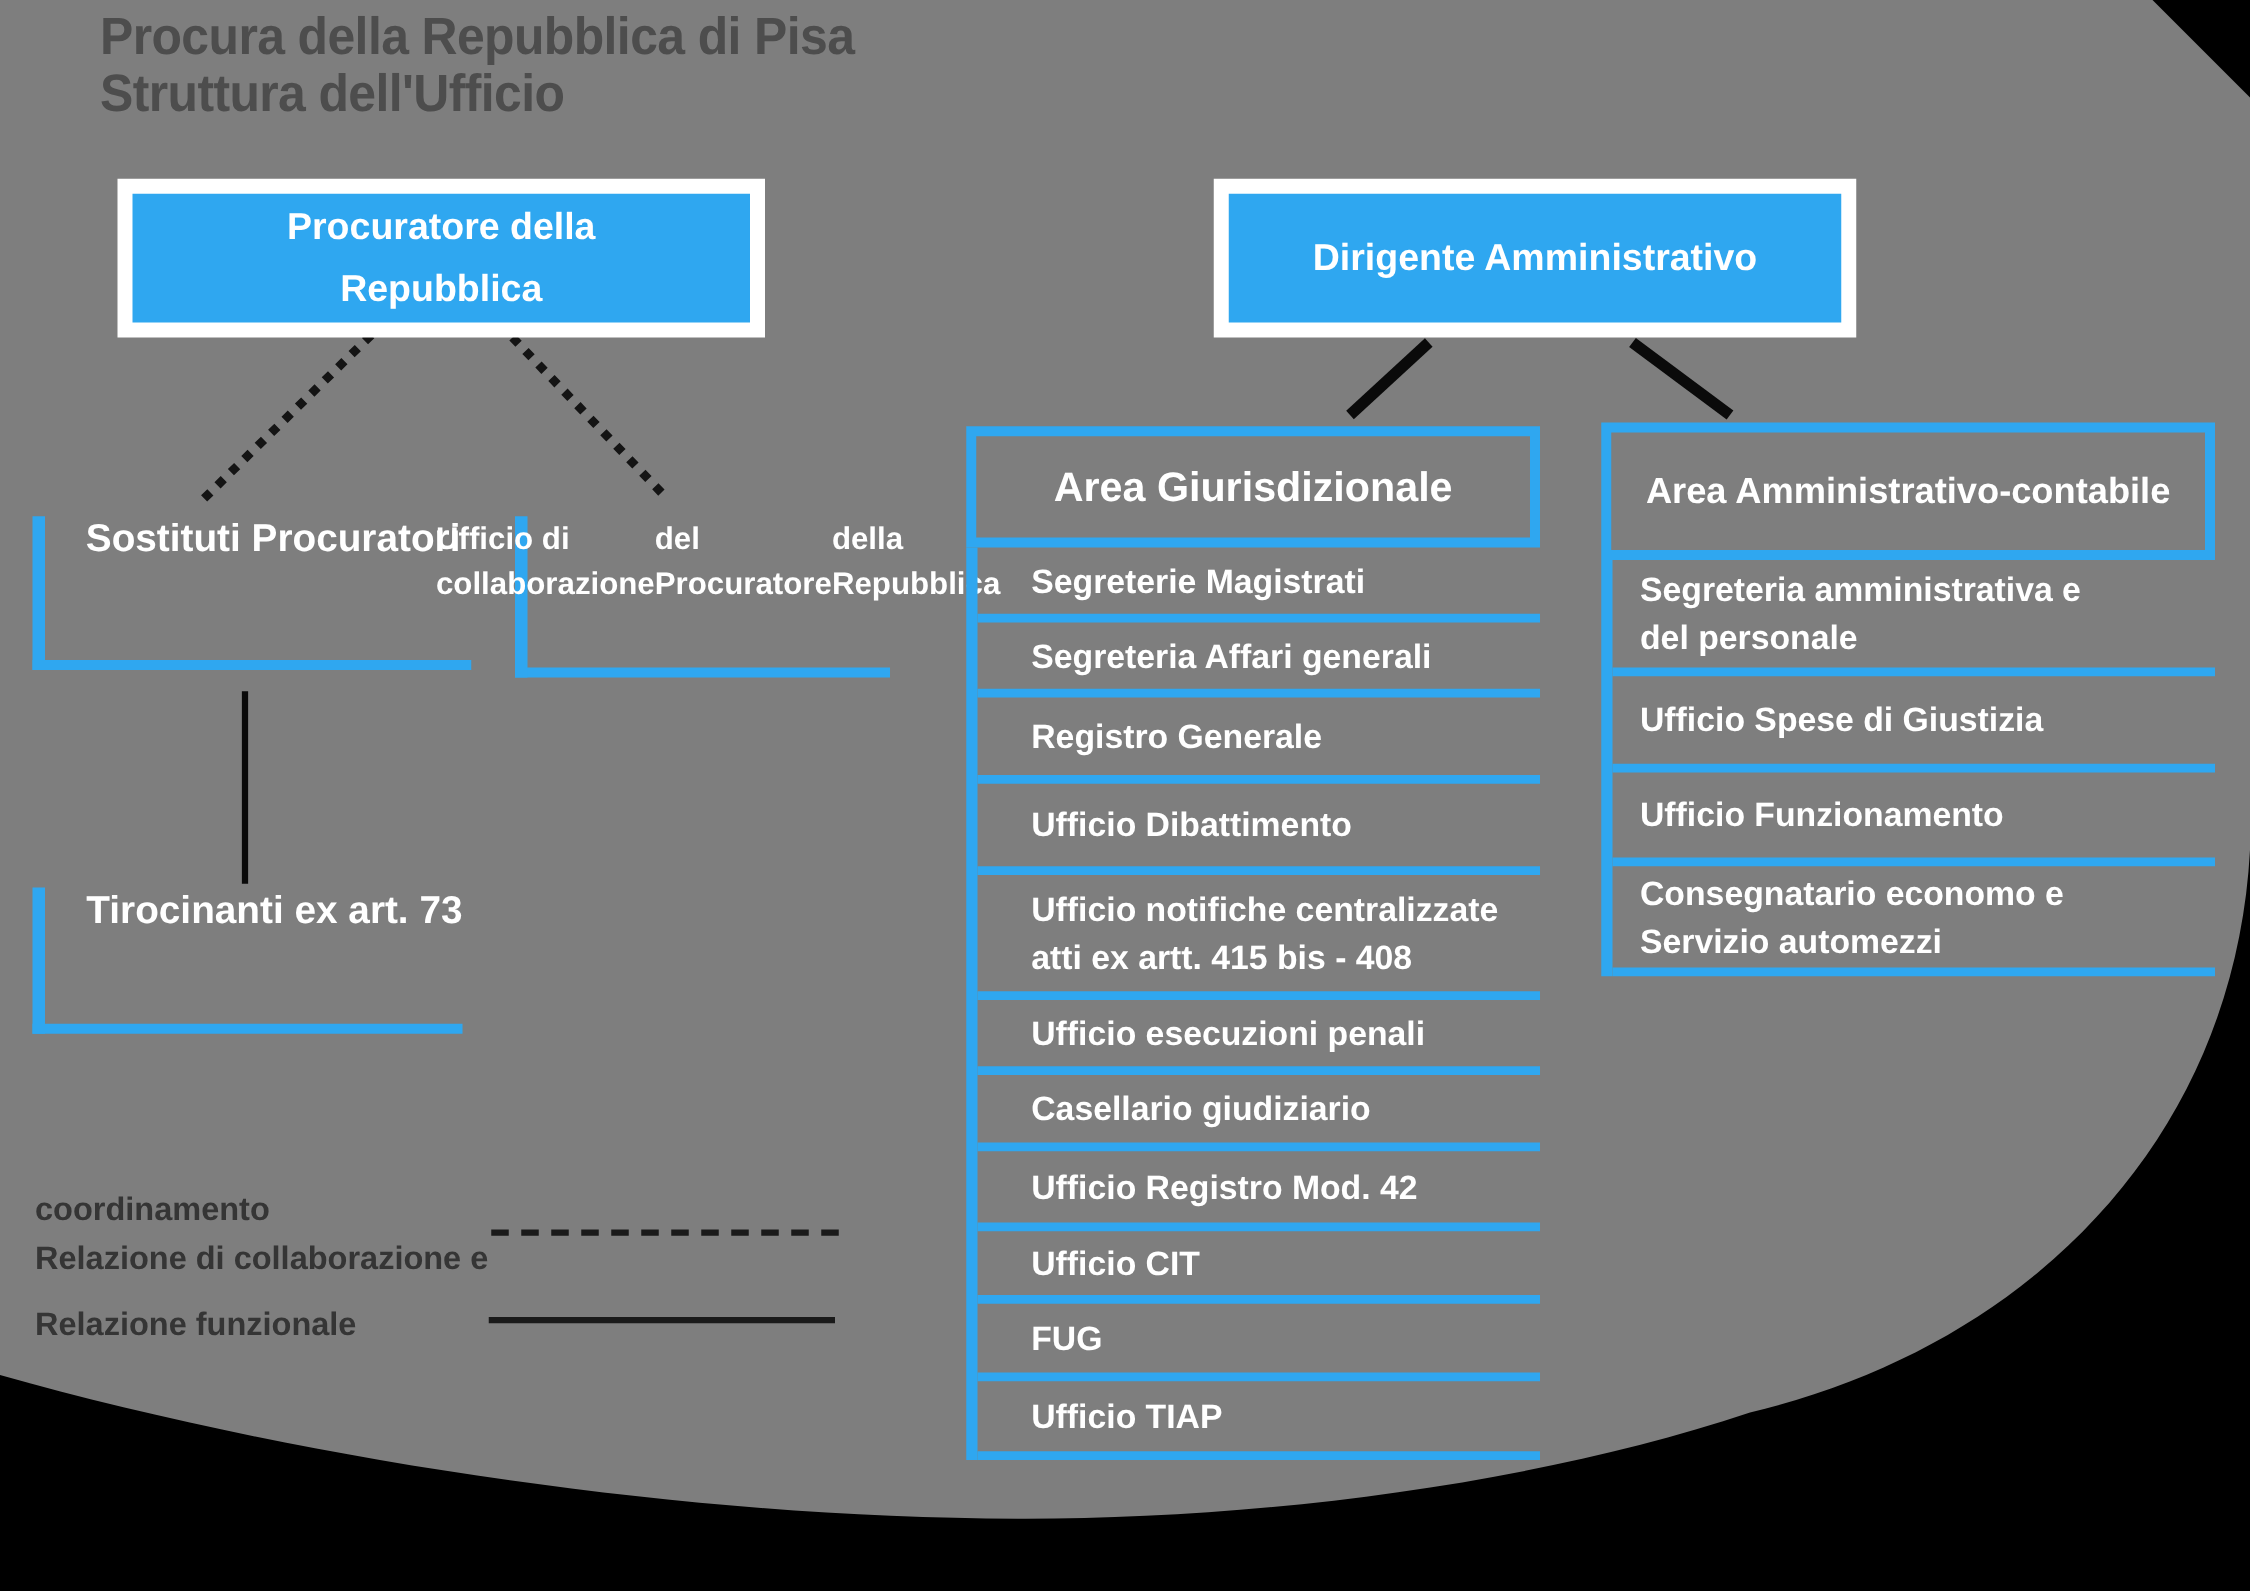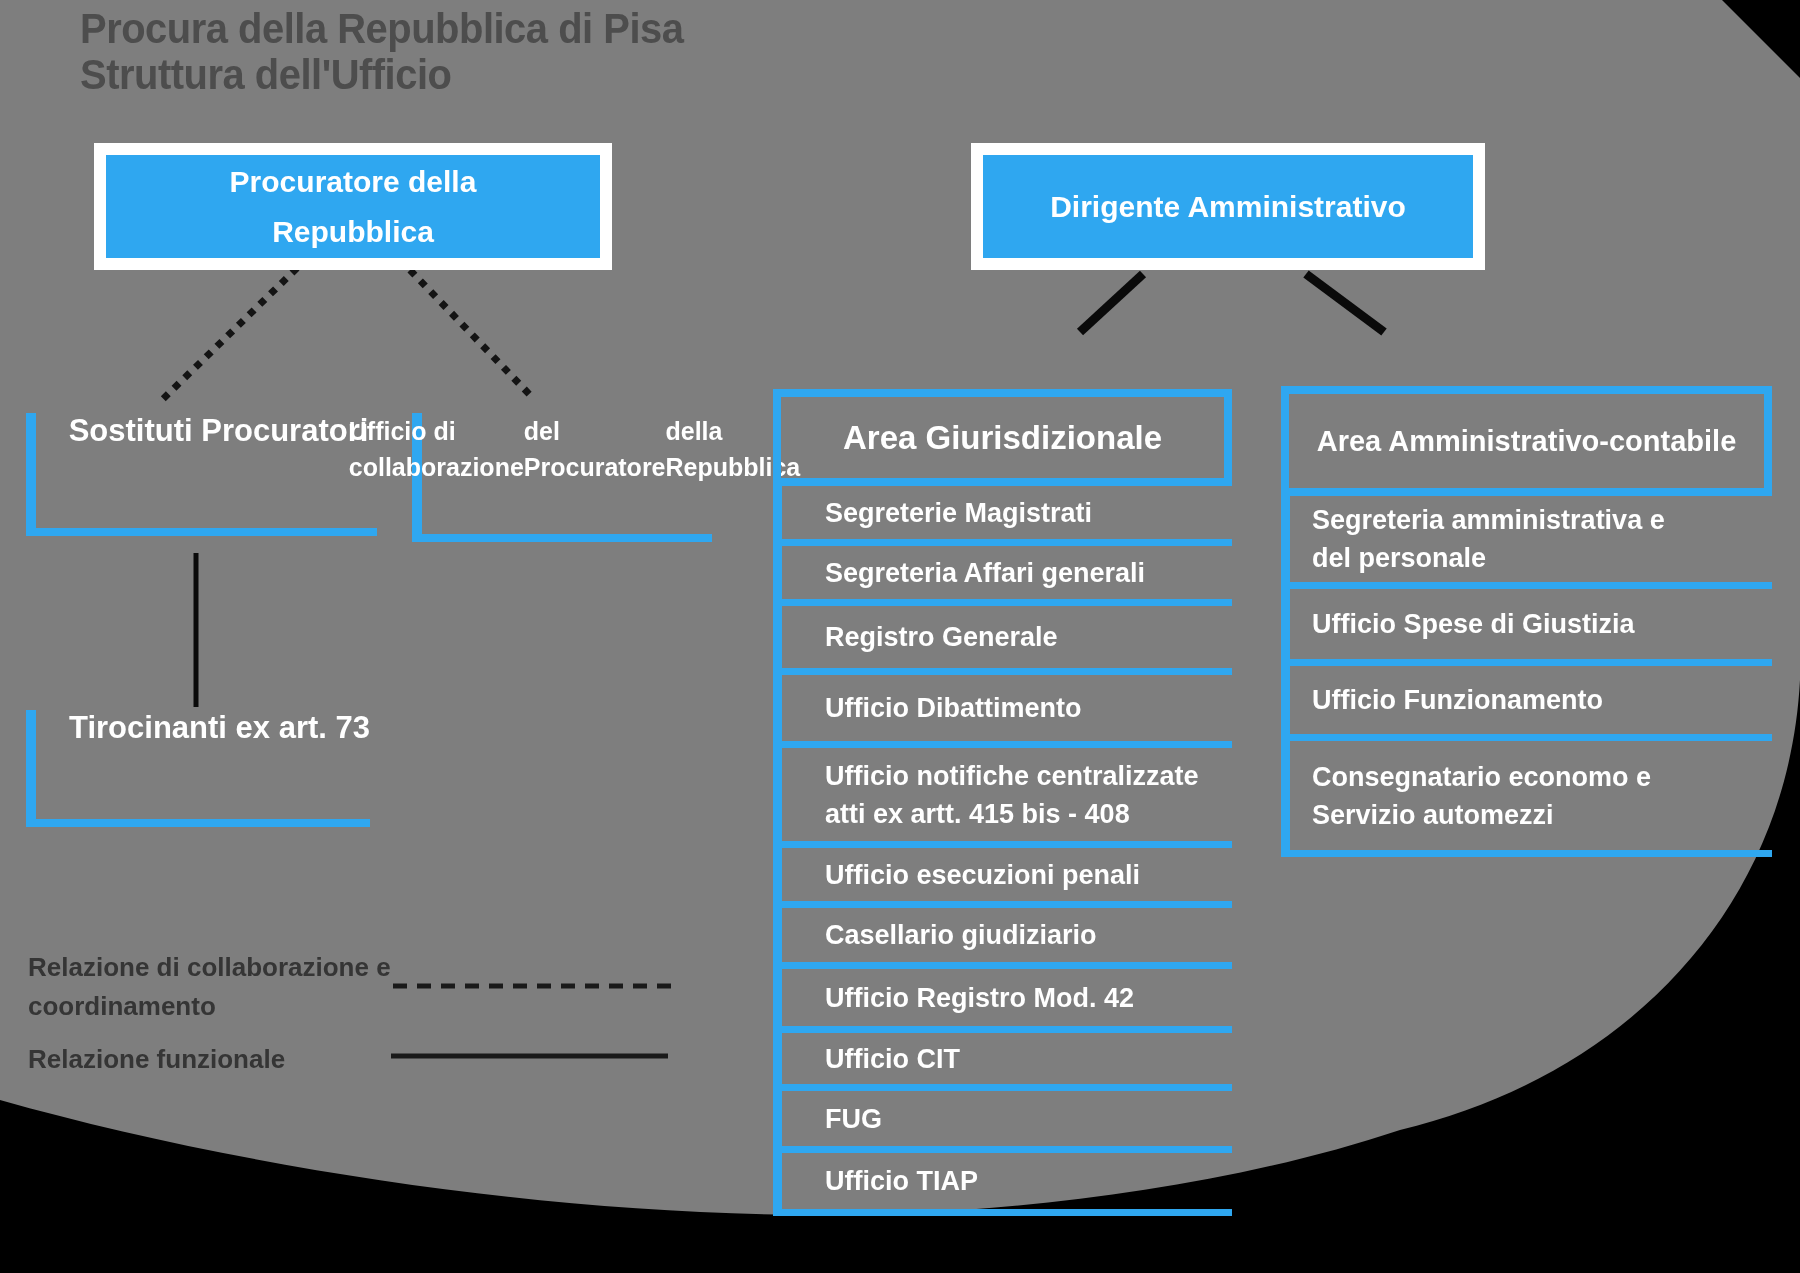--- a/index.html
+++ b/index.html
@@ -45,21 +45,21 @@
     box-sizing:border-box;
     color:#fff;font-weight:bold;
     display:flex;flex-direction:row;justify-content:center;
   }
   #blk-sostituti{left:26px;top:413px;width:351px;height:123px;font-size:31px;padding-left:24px;}
   #blk-collab{left:412px;top:413px;width:300px;height:129px;font-size:25px;padding-left:15px;}
   #blk-collab span{display:block;line-height:36px;}
   #blk-tirocinanti{left:26px;top:710px;width:344px;height:117px;font-size:31px;padding-left:16px;justify-content:flex-end;padding-bottom:6px;text-align:right;}
 
   
-  .lcol{box-sizing:border-box;margin-top:48px;}
+  .lcol{box-sizing:border-box;}
   .lheader{
     border:8px solid #2fa7f0;box-sizing:border-box;
     display:flex;align-items:center;justify-content:center;
     color:#fff;font-weight:bold;
   }
   .lbody{border-left:9px solid #2fa7f0;box-sizing:border-box;}
   .lrow{
     border-bottom:7px solid #2fa7f0;box-sizing:border-box;
     display:flex;flex-direction:column;justify-content:center;
     color:#fff;font-weight:bold;
@@ -184,26 +184,26 @@
     <div class="lrow" style="height:93px">
       <span>Segreteria amministrativa e</span>
       <span>del personale</span>
     </div>
     <div class="lrow" style="height:77px">
       <span>Ufficio Spese di Giustizia</span>
     </div>
     <div class="lrow" style="height:75px">
       <span>Ufficio Funzionamento</span>
     </div>
-    <div class="lrow" style="height:116px">
+    <div class="lrow" style="height:88px">
       <span>Consegnatario economo e</span>
       <span>Servizio automezzi</span>
     </div>
   </div>
 </div>
 
 <div class="abs legend-text" id="legend-collab">
+  <span>coordinamento</span>
   <span>Relazione di collaborazione e</span>
-  <span>coordinamento</span>
 </div>
 <div class="abs legend-text" id="legend-funz">
   <span>Relazione funzionale</span>
 </div>
 
 </body></html>

